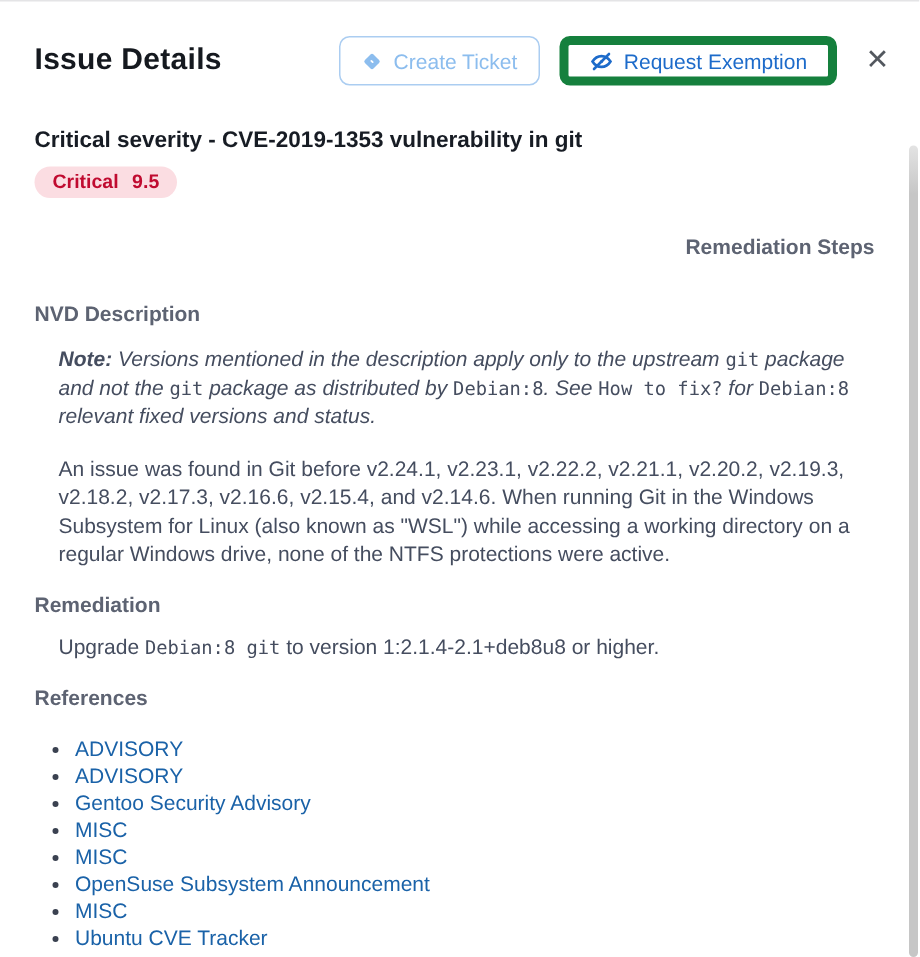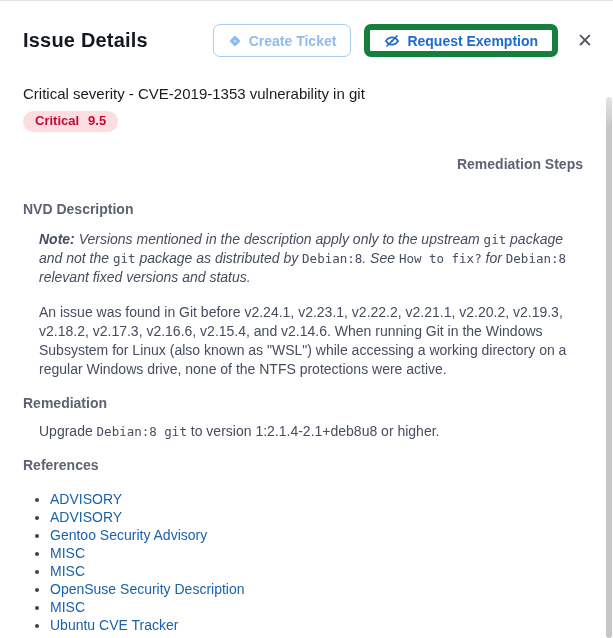--- a/index.html
+++ b/index.html
@@ -19,36 +19,36 @@
   .page-title {
     flex:1;
     font-size:20px; font-weight:700; color:#15191f;
     letter-spacing:.2px;
   }
   .btn {
     display:inline-flex; align-items:center; gap:7px;
     height:33px; padding:0 14px;
     background:#fff; border-radius:7px;
     font-family:"Liberation Sans", sans-serif;
-    font-size:14px; font-weight:700;
+    font-size:14px; font-weight:400;
     cursor:pointer; box-sizing:border-box;
   }
   .btn-create { border:1px solid #abcdf1; color:#8cbdee; }
   .btn-request { border:6px solid #15803d; color:#1d6bca; margin-left:13px; }
   .icon-svg { display:block; }
   .close-btn {
     margin-left:13px;
     border:none; background:none; cursor:pointer;
     font-size:19px; color:#53585f; line-height:1;
     padding:4px 6px;
   }
   .content { padding:27px 30px 0 23px; }
   .issue-title {
     margin:0;
-    font-size:15px; font-weight:400; color:#171c24;
+    font-size:15px; font-weight:700; color:#171c24;
     line-height:19px;
   }
   .badge-row { margin-top:8px; }
   .severity-badge {
     display:inline-flex; align-items:center; gap:9px;
     padding:3px 12px 4px;
     border-radius:12px;
     background:#fbdde2;
     color:#c00b30;
     font-size:13px; font-weight:700;
@@ -155,21 +155,21 @@
     <p class="para upgrade-para"><span>Upgrade </span><span class="mono">Debian:8 git</span><span> to version 1:2.1.4-2.1+deb8u8 or higher.</span></p>
 
     <div class="subhead sh-refs">References</div>
 
     <ul class="refs-list">
         <li><a class="ref-link" href="#">ADVISORY</a></li>
         <li><a class="ref-link" href="#">ADVISORY</a></li>
         <li><a class="ref-link" href="#">Gentoo Security Advisory</a></li>
         <li><a class="ref-link" href="#">MISC</a></li>
         <li><a class="ref-link" href="#">MISC</a></li>
-        <li><a class="ref-link" href="#">OpenSuse Security Description</a></li>
+        <li><a class="ref-link" href="#">OpenSuse Subsystem Announcement</a></li>
         <li><a class="ref-link" href="#">MISC</a></li>
         <li><a class="ref-link" href="#">Ubuntu CVE Tracker</a></li>
       </ul>
 
   </div>
 
   <div class="scrollbar-track">
     <div class="scrollbar-thumb"></div>
   </div>
 

